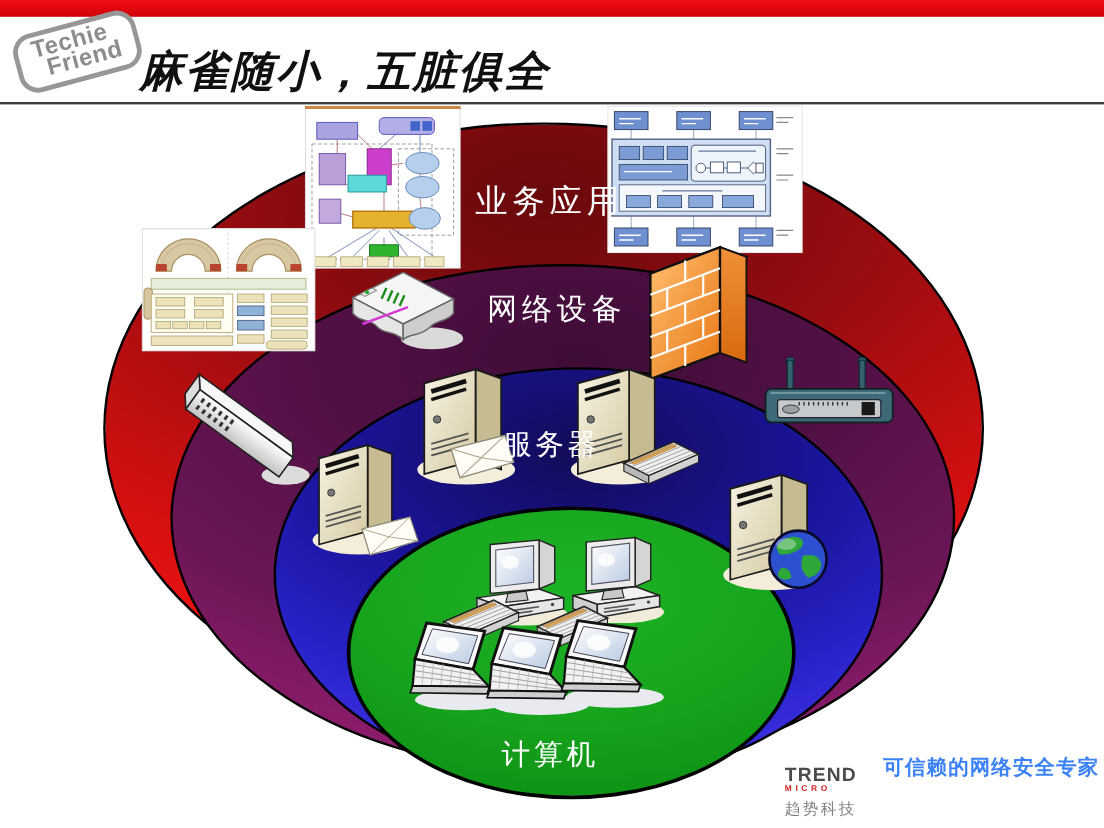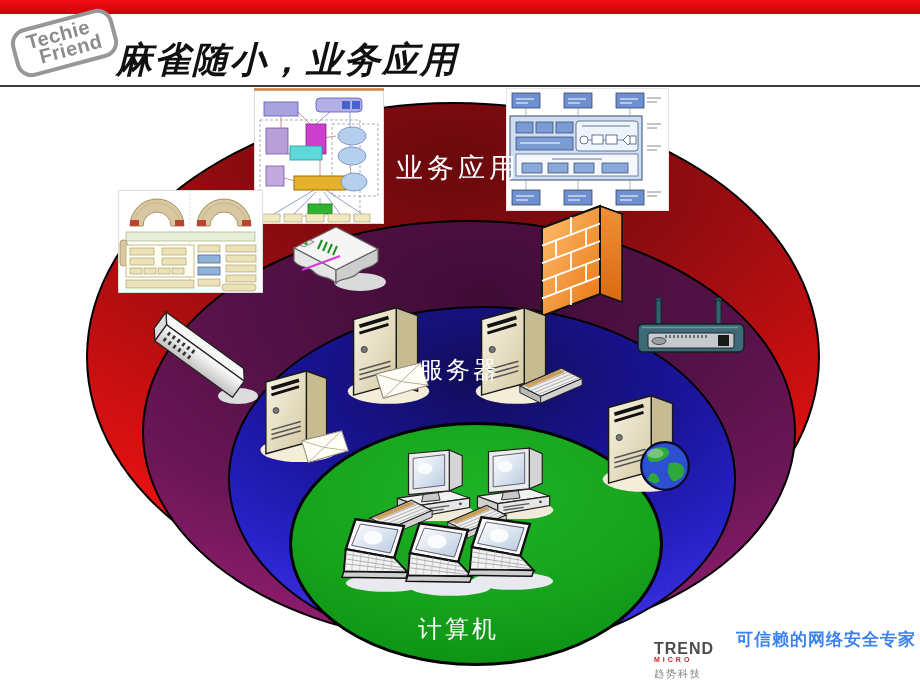--- a/index.html
+++ b/index.html
@@ -53,21 +53,21 @@
   .c-kb1{left:368px;top:498px;width:66px;height:44px;}
   .c-kb2{left:446px;top:503px;width:62px;height:42px;}
   .c-lap1{left:340px;top:516px;width:92px;height:80px;}
   .c-lap2{left:404px;top:520px;width:92px;height:80px;}
   .c-lap3{left:466px;top:514px;width:92px;height:80px;}
   
   .footer{position:absolute;left:646px;top:608px;width:268px;height:62px;display:flex;align-items:center;}
   .brandtext{margin-left:8px;display:flex;flex-direction:column;align-items:flex-start;margin-top:44px;}
   .brand-name{font-size:16px;font-weight:bold;color:#4b4b4b;letter-spacing:1px;line-height:15px;}
   .brand-sub{font-size:7px;font-weight:bold;color:#d02020;letter-spacing:3px;line-height:8px;}
-  .brand-cn{font-size:10px;color:#808080;letter-spacing:2px;margin-top:3px;}
+  .brand-cn{font-size:13px;color:#808080;letter-spacing:2px;margin-top:3px;}
   .vdiv{width:2px;height:42px;background:#c4c4c4;margin:0 10px 0 12px;}
   .tagline{font-size:17px;font-weight:bold;color:#3b82f6;white-space:nowrap;letter-spacing:1px;}
 </style>
 </head>
 <body>
 
 <div class="slide">
 
   <svg width="0" height="0" style="position:absolute" aria-hidden="true">
     <defs>
@@ -154,21 +154,21 @@
         <polygon points="4,56 70,57 68,63 2,62" fill="#cfcfcf" stroke="#111" stroke-width="1.5"></polygon>
       </symbol>
     </defs>
   </svg>
 
   <div class="topbar"></div>
   <div class="stamp">
     <div class="l1">Techie</div>
     <div class="l2">Friend</div>
   </div>
-  <div class="title">麻雀随小，业务应用</div>
+  <div class="title">麻雀随小，五脏俱全</div>
   <div class="title-rule"></div>
 
   <div class="ring ring-red"></div>
   <div class="ring ring-purple"></div>
   <div class="ring ring-blue"></div>
   <div class="ring ring-green"></div>
 
   <svg class="art d-flow" viewBox="0 0 130 136">
     <rect x="0.5" y="0.5" width="129" height="135" fill="#ffffff" stroke="#dcdcdc"></rect>
     <path d="M0,1.5 L130,1.5" stroke="#cc8844" stroke-width="2.5"></path>
@@ -373,20 +373,21 @@
       <use href="#sym-laptop"></use>
     </svg>
   <svg class="art c-lap2" viewBox="0 0 95 80">
       <use href="#sym-laptop"></use>
     </svg>
   <svg class="art c-lap3" viewBox="0 0 95 80">
       <use href="#sym-laptop"></use>
     </svg>
 
   <div class="ring-label lbl-apps">业务应用</div>
+  <div class="ring-label lbl-net">网络设备</div>
   <div class="ring-label lbl-pc">计算机</div>
   <div class="ring-label lbl-srv">服务器</div>
 
   <div class="footer">
     <svg width="50" height="50" viewBox="0 0 50 50">
       <circle cx="25" cy="25" r="23" fill="url(#gradBall)"></circle>
       <path d="M10,33 Q14,20 27,17 Q38,14 42,22 Q36,18 28,22 Q18,27 18,38 Q13,37 10,33 Z" fill="#ffffff" opacity="0.92"></path>
       <circle cx="25" cy="25" r="23" fill="none" stroke="#c03018" stroke-width="0.8" opacity="0.5"></circle>
     </svg>
     <div class="brandtext">

